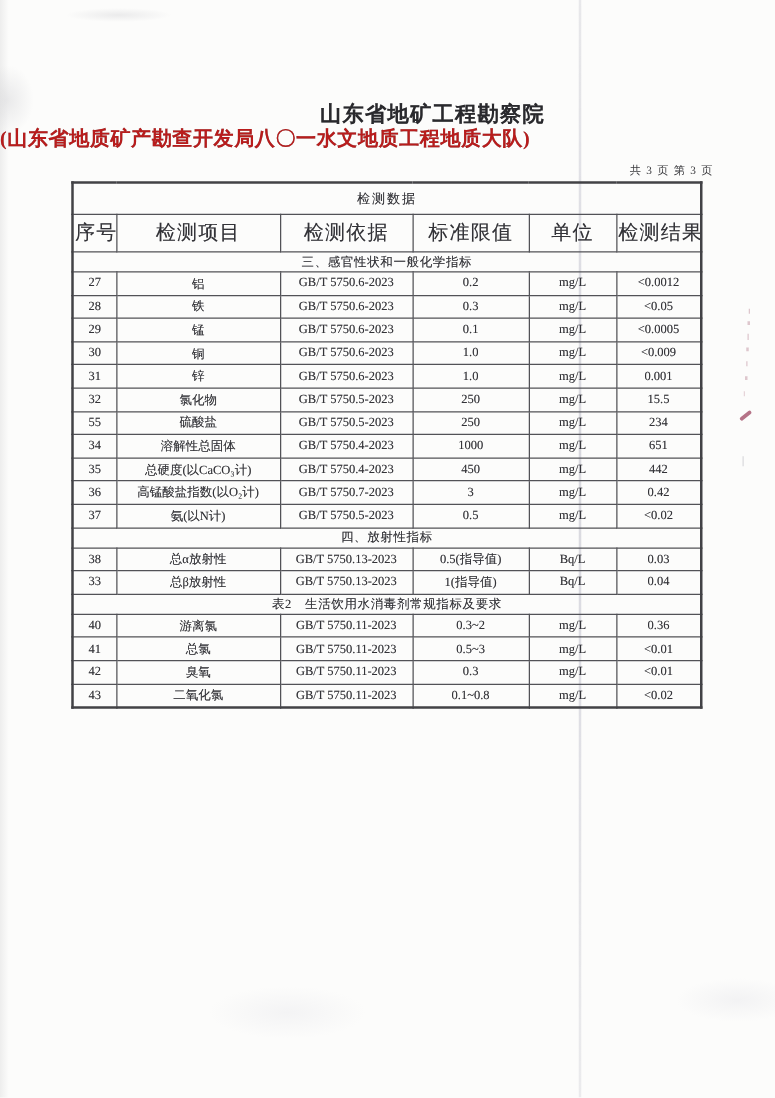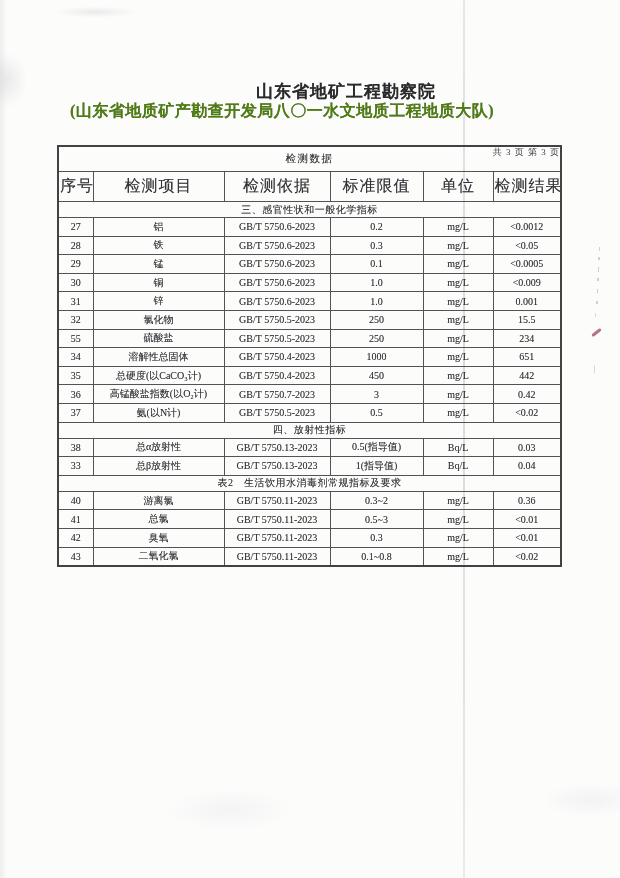--- a/index.html
+++ b/index.html
@@ -20,27 +20,27 @@
     background:linear-gradient(to bottom, rgba(195,195,205,0.35), rgba(185,185,198,0.55) 40%, rgba(195,195,205,0.30));
     filter:blur(0.4px);
   }
   .doc-title{
     position:absolute;top:80px;left:0;width:620px;text-align:center;
     font-size:17px;font-weight:bold;letter-spacing:1px;color:#29292d;
     text-shadow:0 0 0.5px rgba(40,40,40,0.5);
     padding-left:36px;
   }
   .doc-subtitle{
-    position:absolute;top:101px;left:0;width:564px;text-align:center;
-    font-size:16px;font-weight:bold;letter-spacing:0.5px;color:#4d7c0f;
+    position:absolute;top:101px;left:0;width:564px;
+    font-size:16px;font-weight:bold;letter-spacing:0.5px;color:#b91c1c;
     text-shadow:0 0 0.5px rgba(40,40,40,0.5);
   }
   .page-indicator{
-    position:absolute;top:130px;right:60px;
-    font-size:9px;letter-spacing:1px;color:#3a3a3e;margin-top:16px;
+    position:absolute;top:130px;right:49px;
+    font-size:9px;letter-spacing:1px;color:#3a3a3e;
   }
   table.report{
     position:absolute;left:57px;top:145px;width:503px;
     border-collapse:collapse;table-layout:fixed;
     font-size:10px;color:#333338;padding-left:42px;
   }
   table.report td, table.report th{
     border:1px solid #525257;
     text-align:center;vertical-align:middle;
     padding:0 1px;overflow:hidden;white-space:nowrap;

